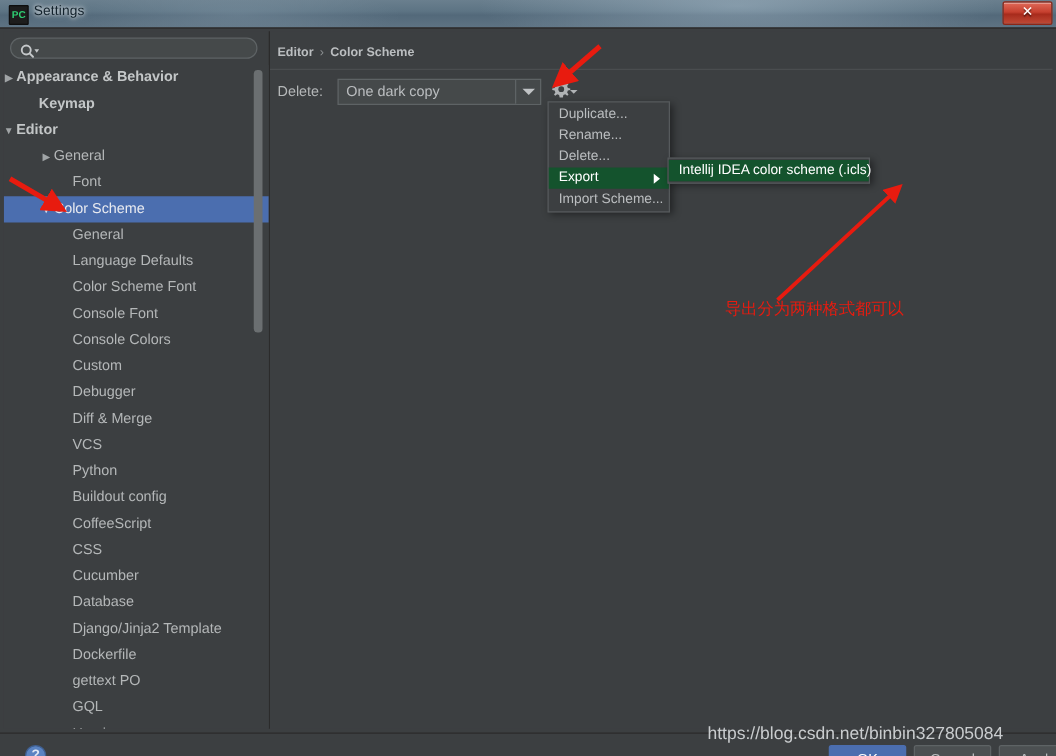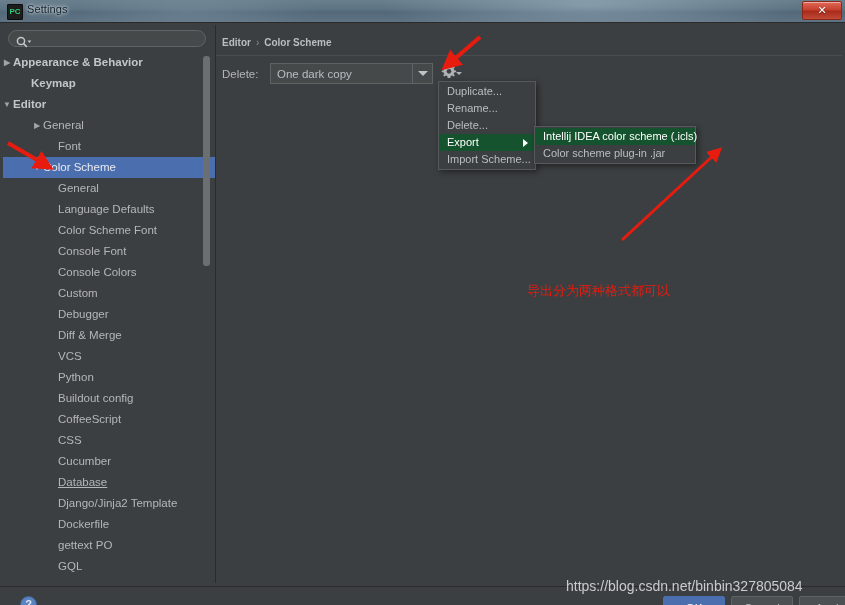--- a/index.html
+++ b/index.html
@@ -441,21 +441,21 @@
           <div class="tree-row">
             <span class="tree-label" style="left: 55px;">CoffeeScript</span>
           </div>
           <div class="tree-row">
             <span class="tree-label" style="left: 55px;">CSS</span>
           </div>
           <div class="tree-row">
             <span class="tree-label" style="left: 55px;">Cucumber</span>
           </div>
           <div class="tree-row">
-            <span class="tree-label" style="left: 55px; text-decoration: underline;">Database</span>
+            <span class="tree-label" style="left: 55px;">Database</span>
           </div>
           <div class="tree-row">
             <span class="tree-label" style="left: 55px;">Django/Jinja2 Template</span>
           </div>
           <div class="tree-row">
             <span class="tree-label" style="left: 55px;">Dockerfile</span>
           </div>
           <div class="tree-row">
             <span class="tree-label" style="left: 55px;">gettext PO</span>
           </div>
@@ -500,21 +500,20 @@
       <div class="menu" id="main-menu" style="left:222px; top:56px; width:96px;">
           <div class="menu-item"><span>Duplicate...</span></div>
           <div class="menu-item"><span>Rename...</span></div>
           <div class="menu-item"><span>Delete...</span></div>
           <div class="menu-item highlight"><span>Export</span><span class="submenu-arrow"></span></div>
           <div class="menu-item"><span>Import Scheme...</span></div>
         </div>
 
       <div class="menu" id="sub-menu" style="left:318px; top:101px; width:160px;">
           <div class="menu-item highlight"><span>Intellij IDEA color scheme (.icls)</span></div>
-          <div class="menu-item"><span>Color scheme plug-in .jar</span></div>
         </div>
     </div>
 
     <div class="bottombar">
       <div class="help-icon">?</div>
       <div class="btn primary btn-ok">OK</div>
       <div class="btn btn-cancel">Cancel</div>
       <div class="btn btn-apply">Apply</div>
     </div>
   </div>
@@ -528,16 +527,16 @@
           <path d="M0,0 L5,2.5 L0,5 z" fill="#e81b0f"></path>
         </marker>
       </defs>
 
       <line x1="8" y1="143" x2="44" y2="164" stroke="#e81b0f" stroke-width="4" marker-end="url(#ah)"></line>
 
       <line x1="480" y1="37" x2="450" y2="63" stroke="#e81b0f" stroke-width="4" marker-end="url(#ah)"></line>
 
       <line x1="622" y1="240" x2="716" y2="153" stroke="#e81b0f" stroke-width="3" marker-end="url(#ah)"></line>
     </svg>
-    <div class="anno-text" style="left:527px; top:238px;margin-top:44px;">导出分为两种格式都可以</div>
+    <div class="anno-text" style="left:580px; top:238px;">导出分为两种格式都可以</div>
   </div>
 
 </div>
 
 </body></html>

